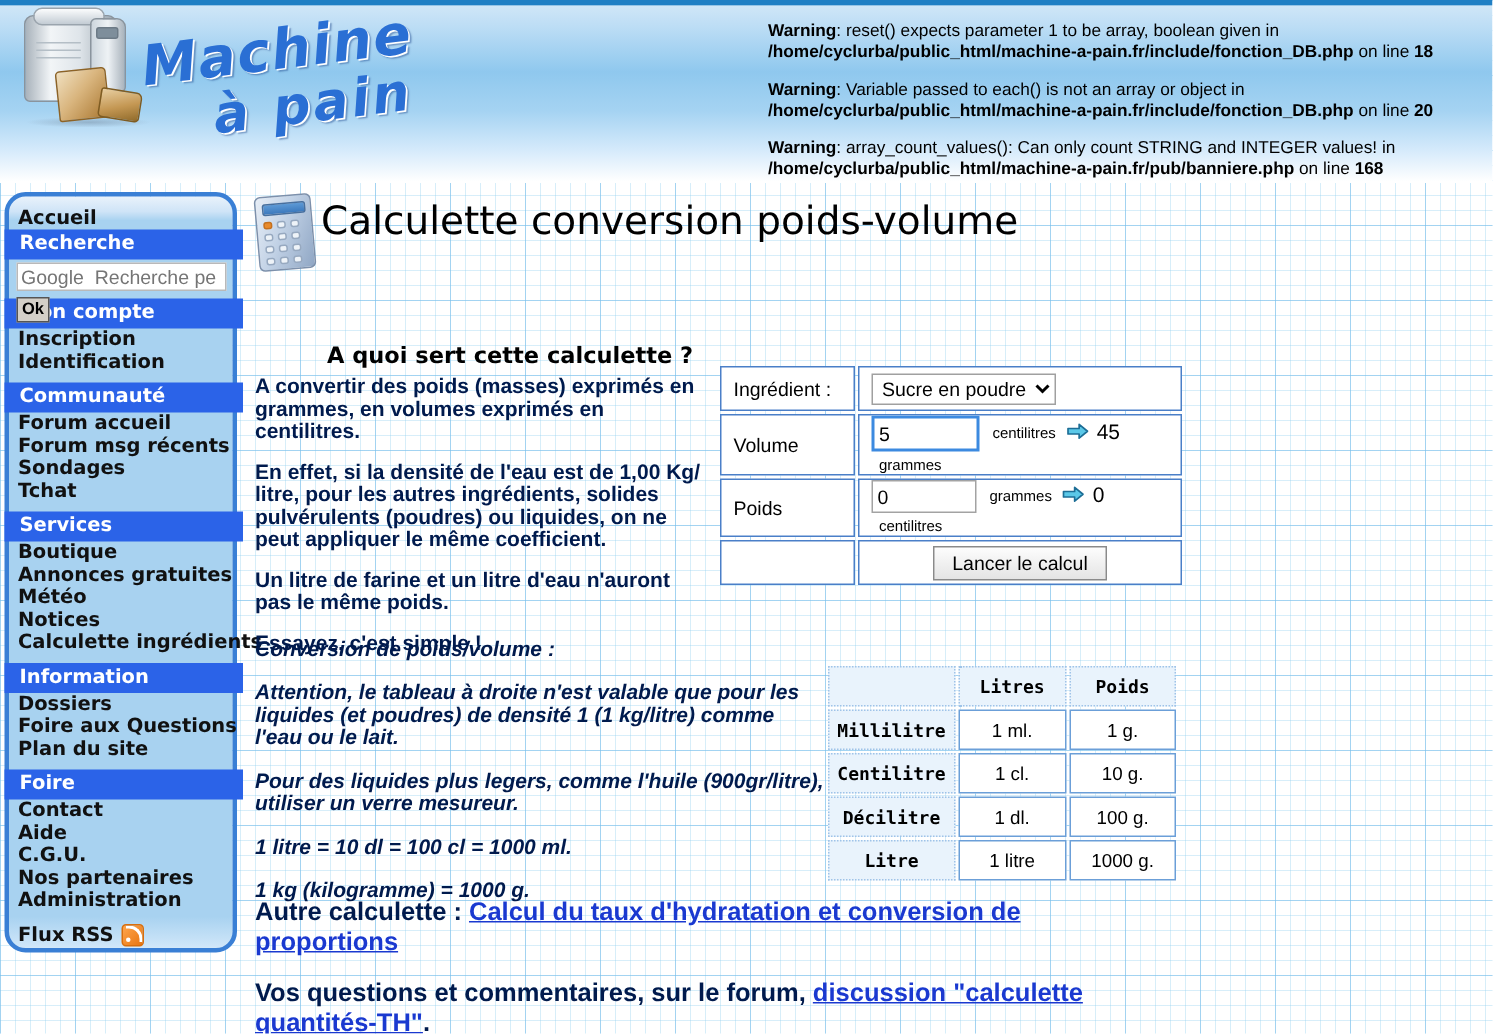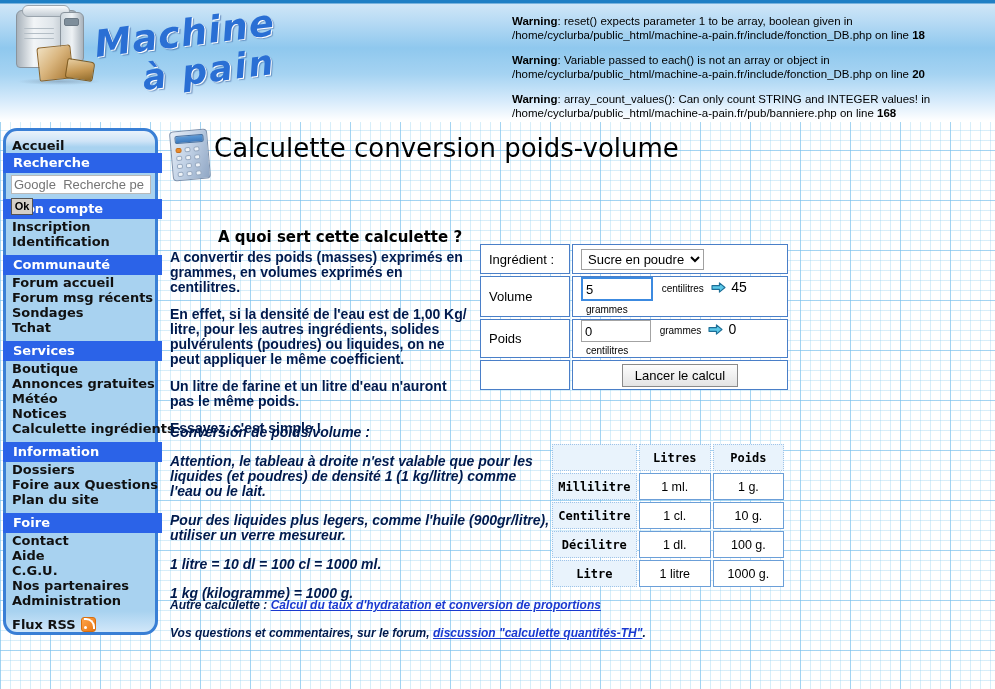--- a/index.html
+++ b/index.html
@@ -84,21 +84,21 @@
   #logo-text .l1 { left: 0px;  top: 6px;  font-size: 37px; transform: rotate(-7deg); letter-spacing: 1px; }
   #logo-text .l2 { left: 48px; top: 44px; font-size: 35px; transform: rotate(-7deg); letter-spacing: 2px; }
 
   
   #warnings {
     position: absolute; left: 512px; top: 14px; width: 470px;
     font-size: 11.5px; line-height: 14px; color: #000;
   }
   .warn { margin-bottom: 11px; }
   .warn b { font-weight: bold; }
-  .warn .path { font-weight: normal; }
+  .warn .path { font-weight: bold; }
 
   
   #sidebar {
     position: absolute; left: 3px; top: 128px; width: 155px; height: 507px;
     background: linear-gradient(to bottom, #e9f2fb 0px, #cfe4f7 10px, #a8d2f0 16px, #a8d2f0 480px, #cfe6f9 500px, #eaf4fd 506px);
     border: 3px solid #3a7fd5; border-radius: 14px;
     overflow: visible;
   }
   .sb-group { position: relative; }
   .sb-head {
@@ -183,23 +183,22 @@
   #intro p, #lower p {
     margin: 0 0 12px 0; font-size: 14px; line-height: 15px;
     font-weight: bold; color: #001a4d;
     font-family: "Liberation Sans", sans-serif;
   }
   #lower { position: absolute; left: 2px; top: 295px; width: 380px; font-style: italic; }
   #lower p { margin-bottom: 14px; }
 
   #links { position: absolute; left: 2px; top: 468px; width: 600px; }
   #links p {
-    margin: 0 0 14px 0; font-size: 12px; font-weight: bold; color: #001a4d;
+    margin: 0 0 14px 0; font-size: 17px; font-weight: bold; color: #001a4d;
     font-family: "Liberation Sans", sans-serif;
-    font-style: italic;
   }
   #links a { color: #1a39d0; text-decoration: underline; }
 
   
   #form-table {
     position: absolute; left: 310px; top: 112px;
     border-collapse: separate; border-spacing: 2px; width: 312px;
   }
   #form-table td {
     border: 1px solid #4a7fc8; background: #fff;

